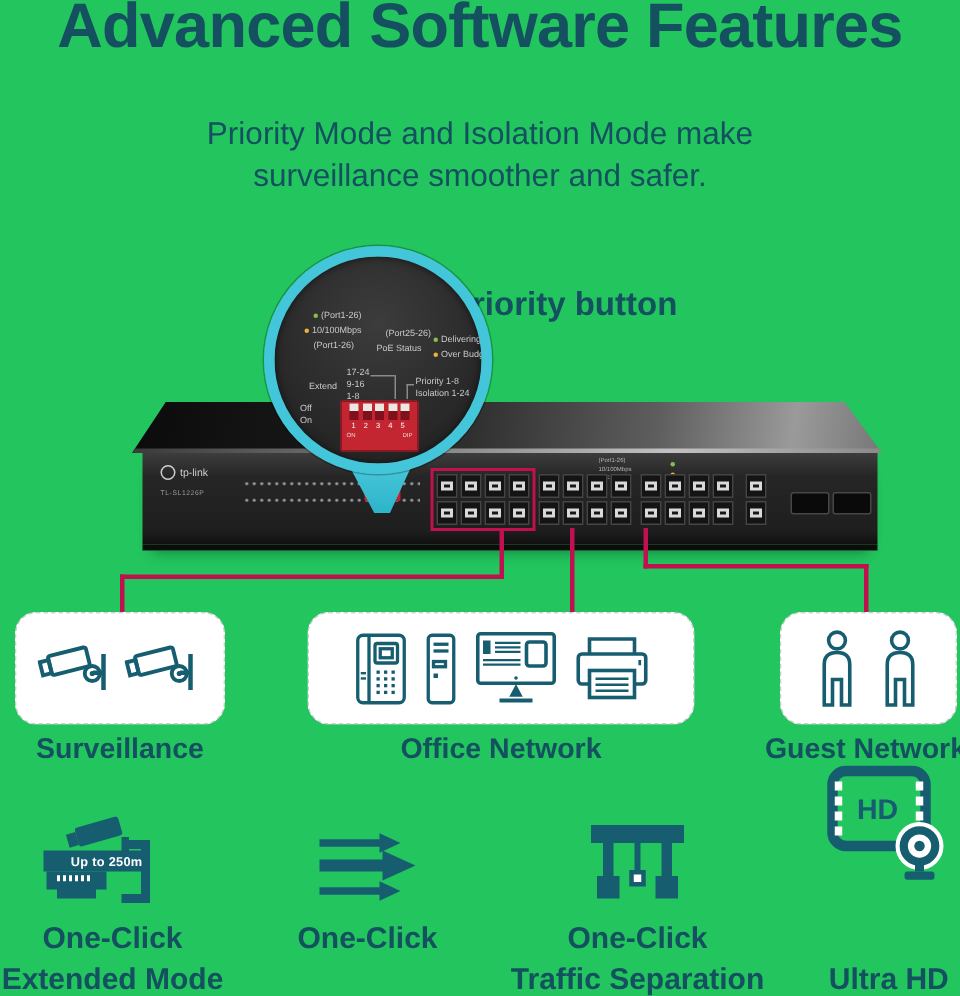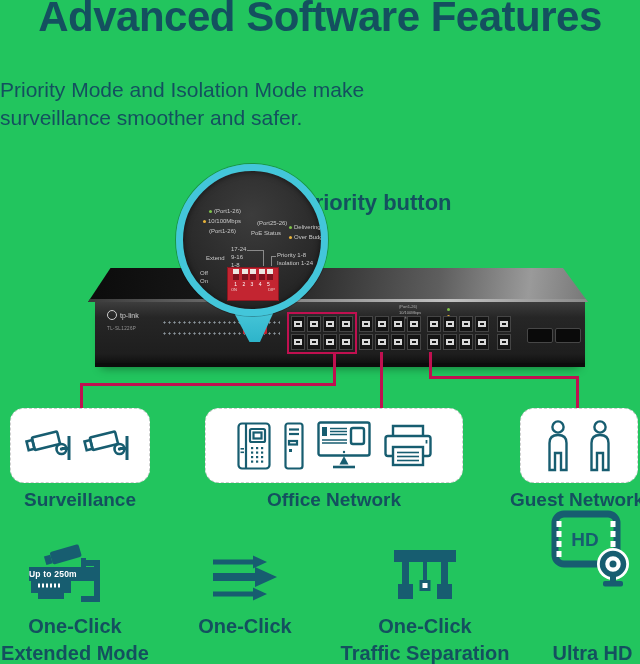--- a/index.html
+++ b/index.html
@@ -3,21 +3,21 @@
 <meta charset="utf-8">
 <style>
   html,body{margin:0;padding:0;background:#fff;}
   .canvas{position:relative;width:640px;height:664px;background:#22c55e;overflow:hidden;
           font-family:"Liberation Sans",sans-serif;color:#14505f;}
   .abs{position:absolute;}
 
   
   .title{position:absolute;top:-7px;left:0;width:640px;text-align:center;
          font-size:42px;font-weight:700;letter-spacing:-0.5px;color:#14505f;}
-  .subtitle{position:absolute;top:76px;left:0;width:640px;text-align:left;
+  .subtitle{position:absolute;top:76px;left:0;width:640px;text-align:center;
             font-size:21px;line-height:28px;color:#14505f;}
 
   
   .switch-top{position:absolute;left:88px;top:268px;width:500px;height:34px;
       clip-path:polygon(4.5% 0,95% 0,100% 100%,0 100%);
       background:linear-gradient(97deg,#0b0b0b 0%,#1c1c1c 35%,#5e5e5e 70%,#9a9a9a 88%,#777 100%);}
   .switch-top::after{content:"";position:absolute;left:0;right:0;bottom:0;height:3px;
       background:linear-gradient(90deg,#3a3a3a,#c2c2c2 72%,#8a8a8a);}
   .switch-front{position:absolute;left:95px;top:302px;width:490px;height:61px;
       background:linear-gradient(180deg,#3d3d3d 0%,#262626 25%,#1e1e1e 85%,#101010 100%);
@@ -71,21 +71,21 @@
 
   
   .gbox{position:absolute;top:408px;height:75px;border:1.5px dashed #cfcfcf;border-radius:14px;
         box-sizing:border-box;display:flex;align-items:center;justify-content:center;background:#fff;}
   .gbox-label{position:absolute;top:489px;font-size:19px;font-weight:700;color:#14505f;text-align:center;}
 
   
   .feat-label{position:absolute;top:613px;font-size:20px;font-weight:700;line-height:27px;
         color:#14505f;text-align:center;}
   .badge{position:absolute;left:0;top:24px;width:66px;height:14px;background:#175d70;color:#fff;
-        font-size:8.5px;font-weight:700;line-height:14px;text-align:left;letter-spacing:.2px;}
+        font-size:8.5px;font-weight:700;line-height:14px;text-align:right;letter-spacing:.2px;}
 </style>
 </head>
 <body>
 
 <svg width="0" height="0" style="position:absolute">
   <defs>
     <symbol id="sym-cam" viewBox="0 0 52 42">
       <g fill="none" stroke="#175d70" stroke-width="2.6">
         <g transform="rotate(-14 22 16)">
           <rect x="8" y="9" width="26" height="13" rx="1.5"></rect>

